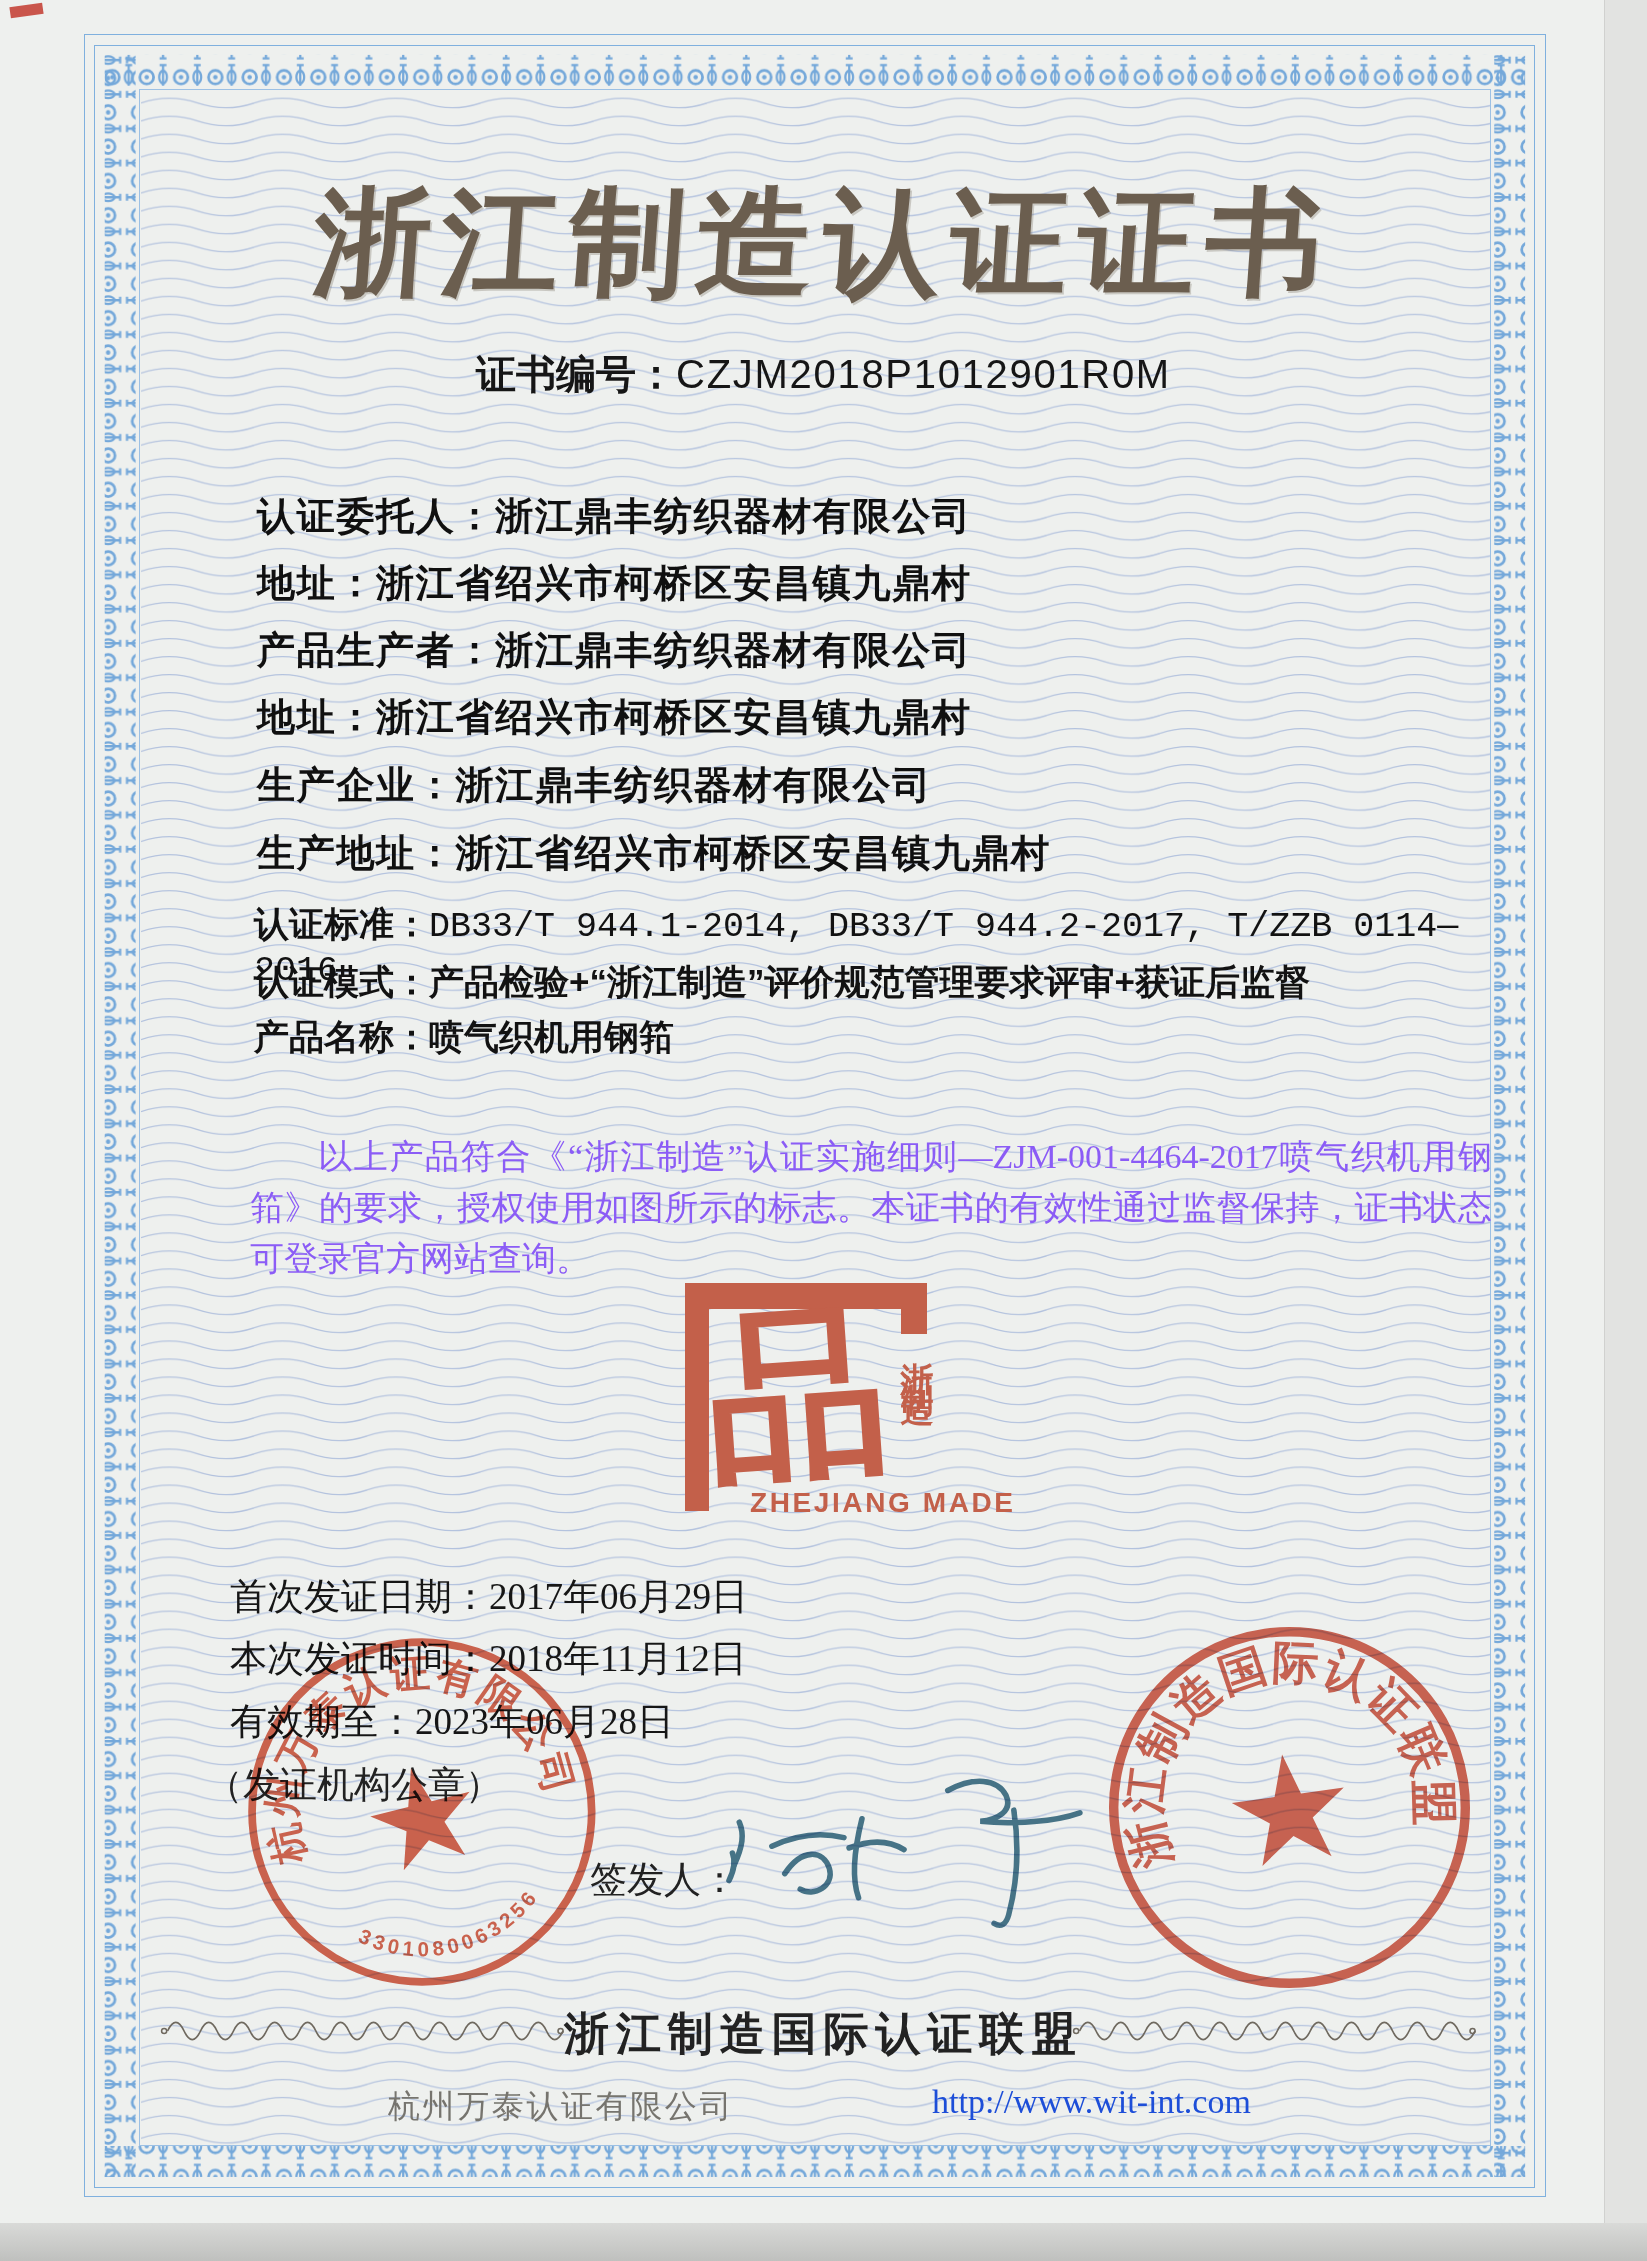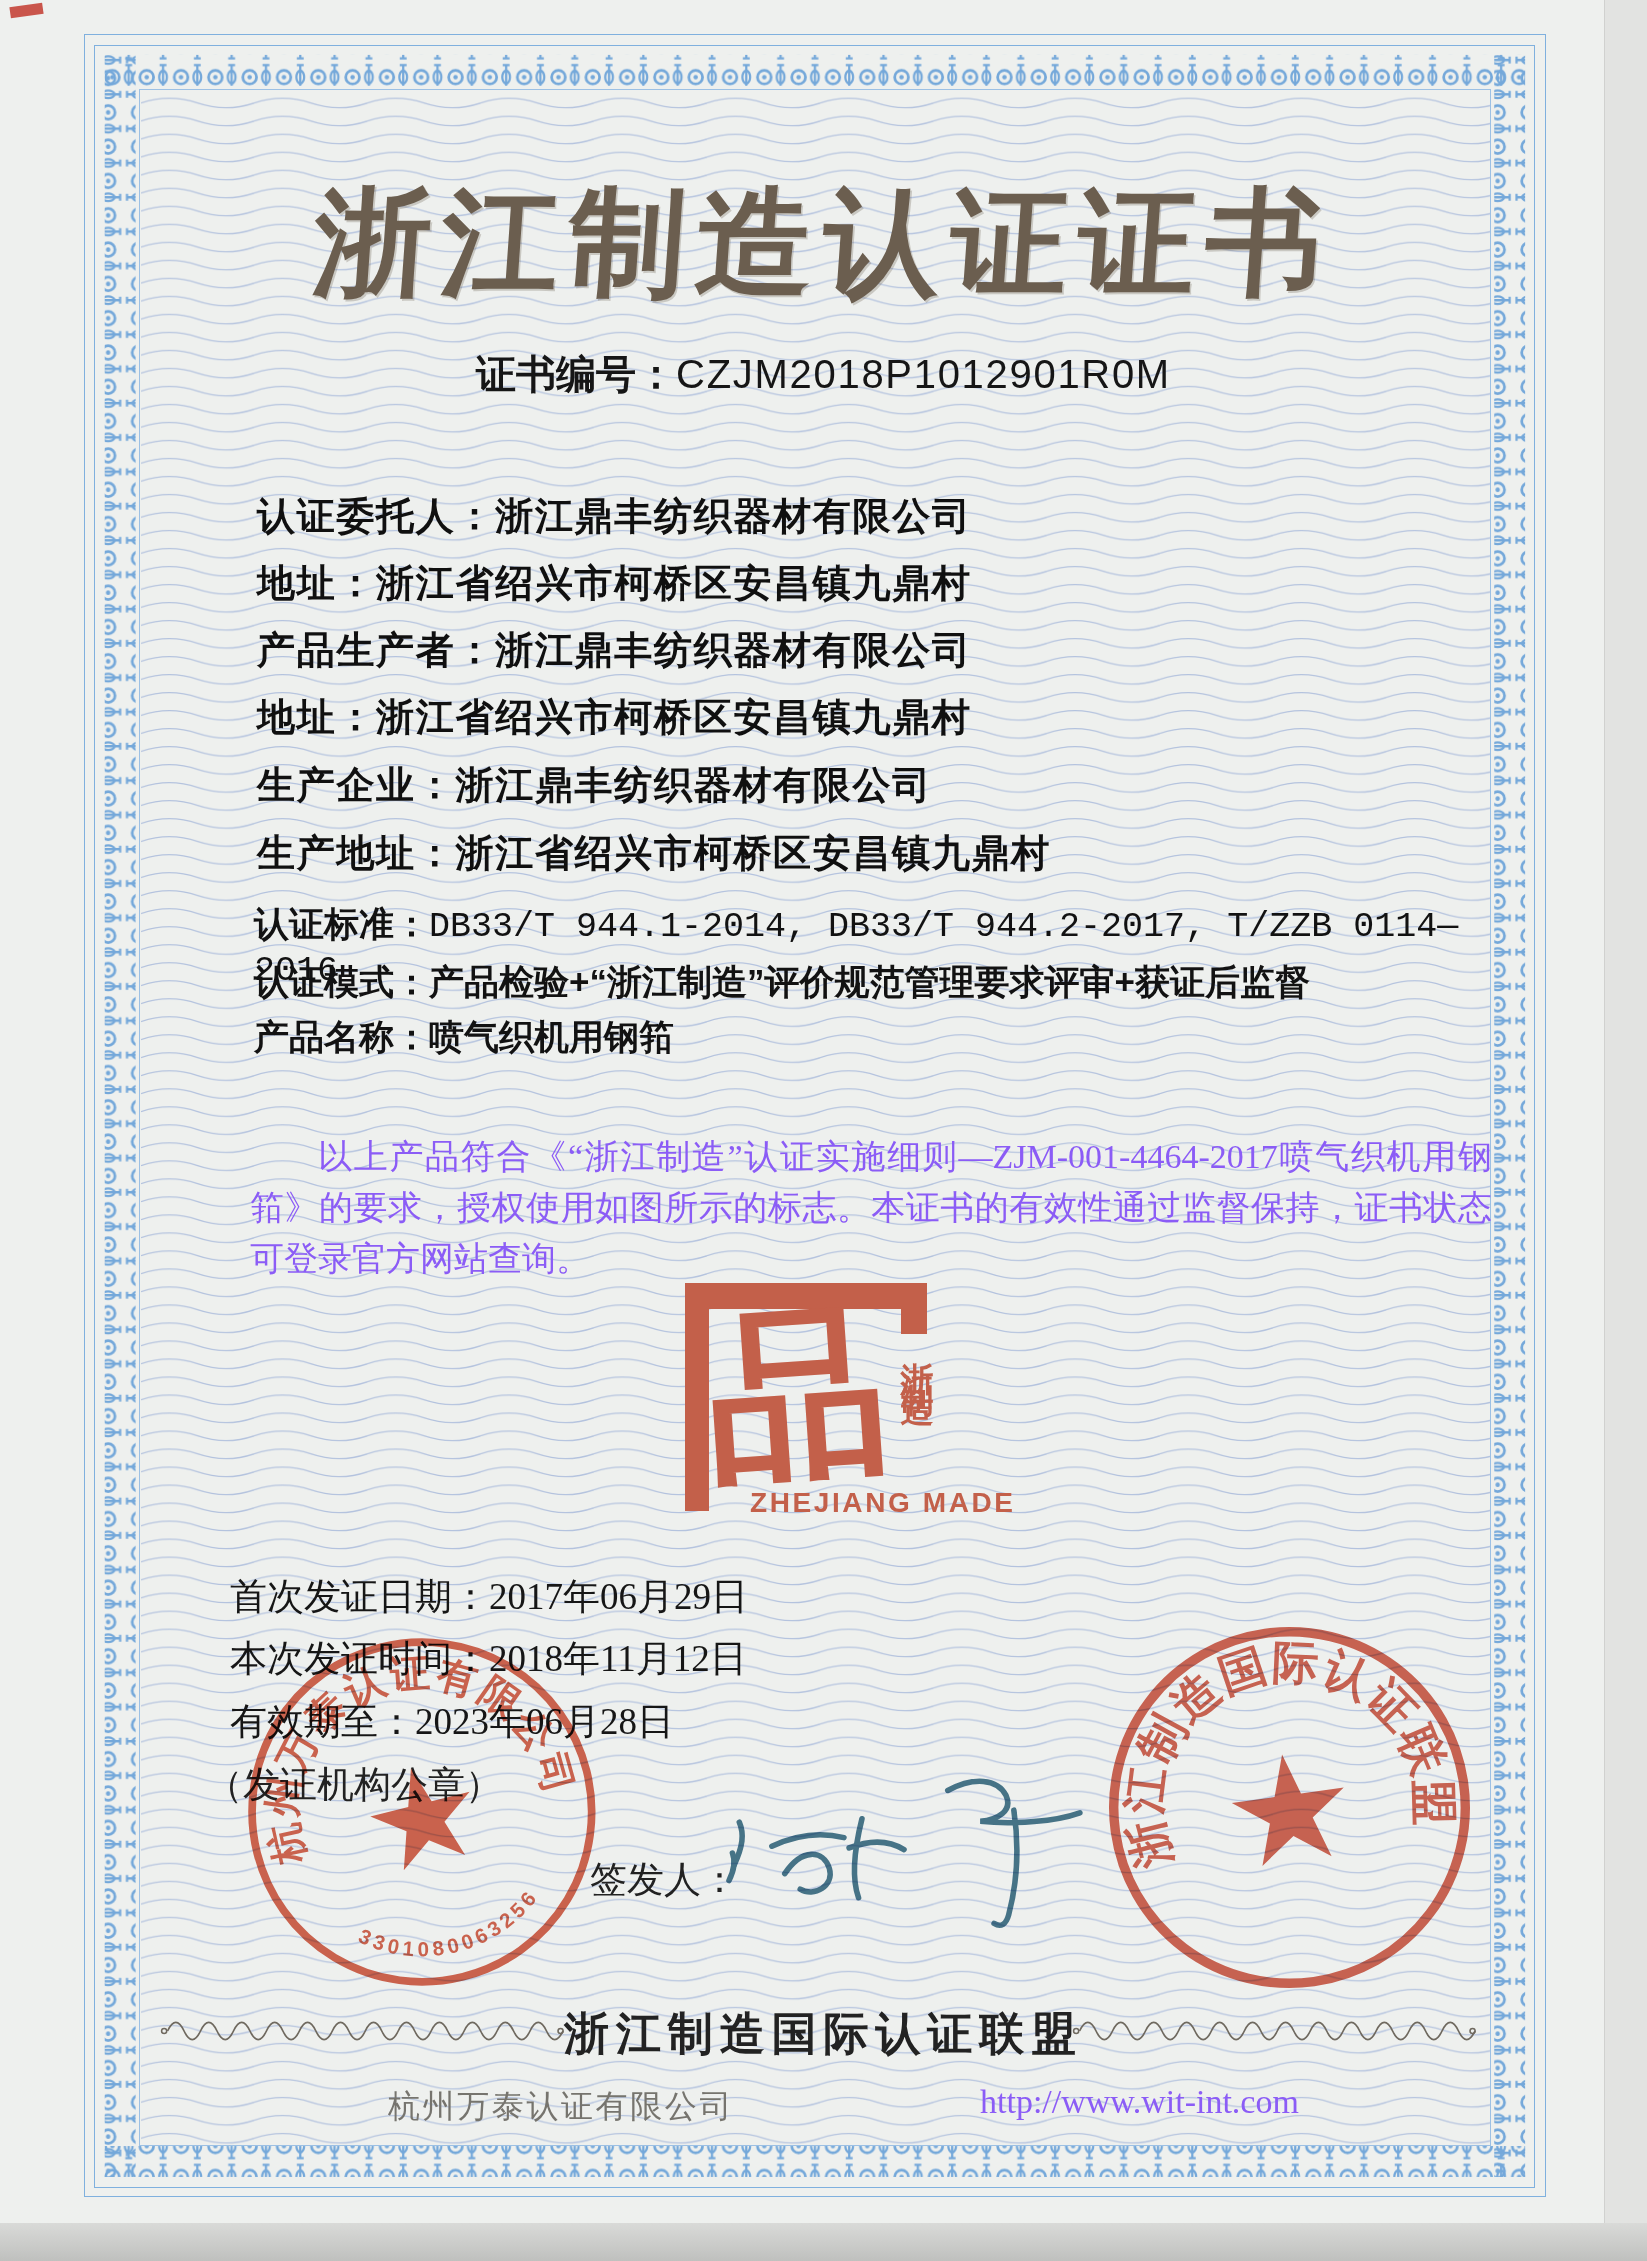--- a/index.html
+++ b/index.html
@@ -57,21 +57,21 @@
   .date-line { left:230px; font-family:"Liberation Serif", serif; font-size:37px; color:#161616; }
   .seal-note { left:206px; top:1760px; font-family:"Liberation Serif", serif; font-size:37px; color:#222; }
   .signer { left:590px; top:1855px; font-family:"Liberation Serif", serif; font-size:37px; color:#222; }
 
   .stamp { position:absolute; mix-blend-mode:multiply; opacity:.9; }
 
   .divider-text { left:0; top:2004px; width:1647px; text-align:center; font-weight:bold;
                   font-size:45px; letter-spacing:6.9px; color:#222; }
   .flourish { position:absolute; top:2018px; }
   .footer-company { left:388px; top:2085px; font-size:32px; letter-spacing:2.6px; color:#76746e; }
-  .footer-url { left:932px; top:2083px; font-family:"Liberation Serif", serif; font-size:34px; color:#8b5cf6;margin-left:48px; }
+  .footer-url { left:932px; top:2083px; font-family:"Liberation Serif", serif; font-size:34px; color:#1d4ed8; }
 
   svg { display:block; }
 </style>
 </head>
 <body>
 
 <div class="paper">
 
   <svg style="position:absolute;left:141px;top:91px;" width="1350" height="2055" viewBox="0 0 1574 2396">
     <defs>

